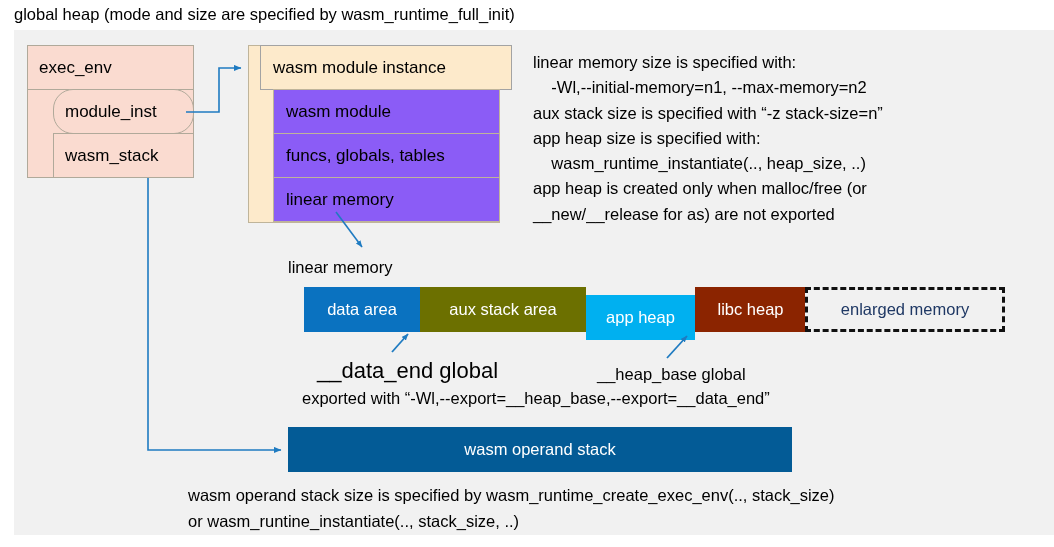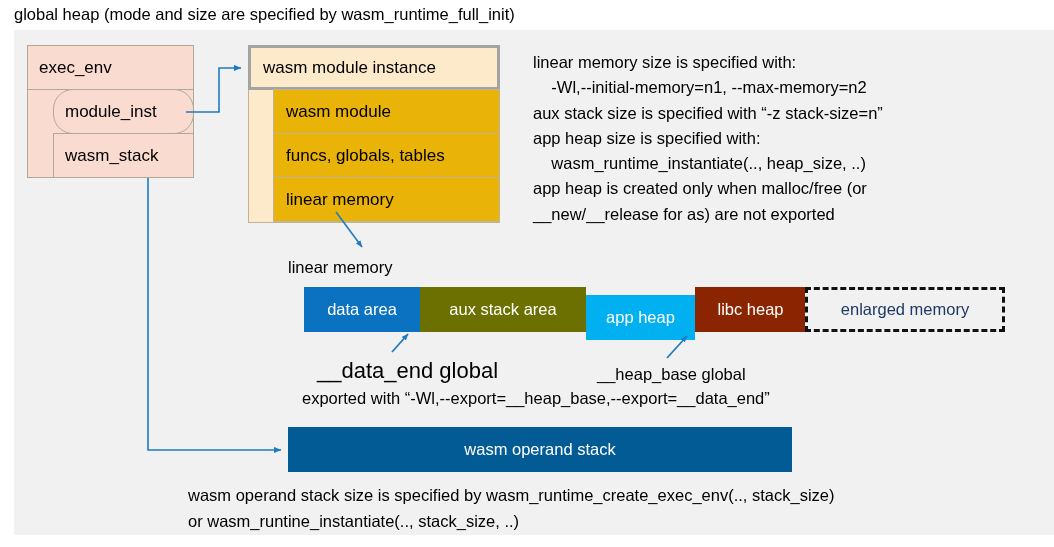--- a/index.html
+++ b/index.html
@@ -91,39 +91,39 @@
     left: 248px;
     top: 45px;
     width: 252px;
     height: 178px;
     box-sizing: border-box;
     background: #fdeacb;
     border: 1px solid #bfb49a;
   }
   .wmi-header {
     position: absolute;
-    left: 248px;
+    left: 260px;
     top: 45px;
     width: 252px;
     height: 45px;
     box-sizing: border-box;
     background: #fdeacb;
-    border: 3px solid #a3a3a3;
+    border: 1px solid #a3a3a3;
     display: flex;
     align-items: center;
     padding-left: 12px;
     font-size: 17px;
   }
   .wmi-row {
     position: absolute;
     left: 273px;
     width: 227px;
     height: 45px;
     box-sizing: border-box;
-    background: #eab308;
+    background: #8b5cf6;
     border: 1px solid #bfb49a;
     display: flex;
     align-items: center;
     padding-left: 12px;
     font-size: 17px;
   }
   .wmi-row.r1 { top: 89px; }
   .wmi-row.r2 { top: 133px; }
   .wmi-row.r3 { top: 177px; }
 

